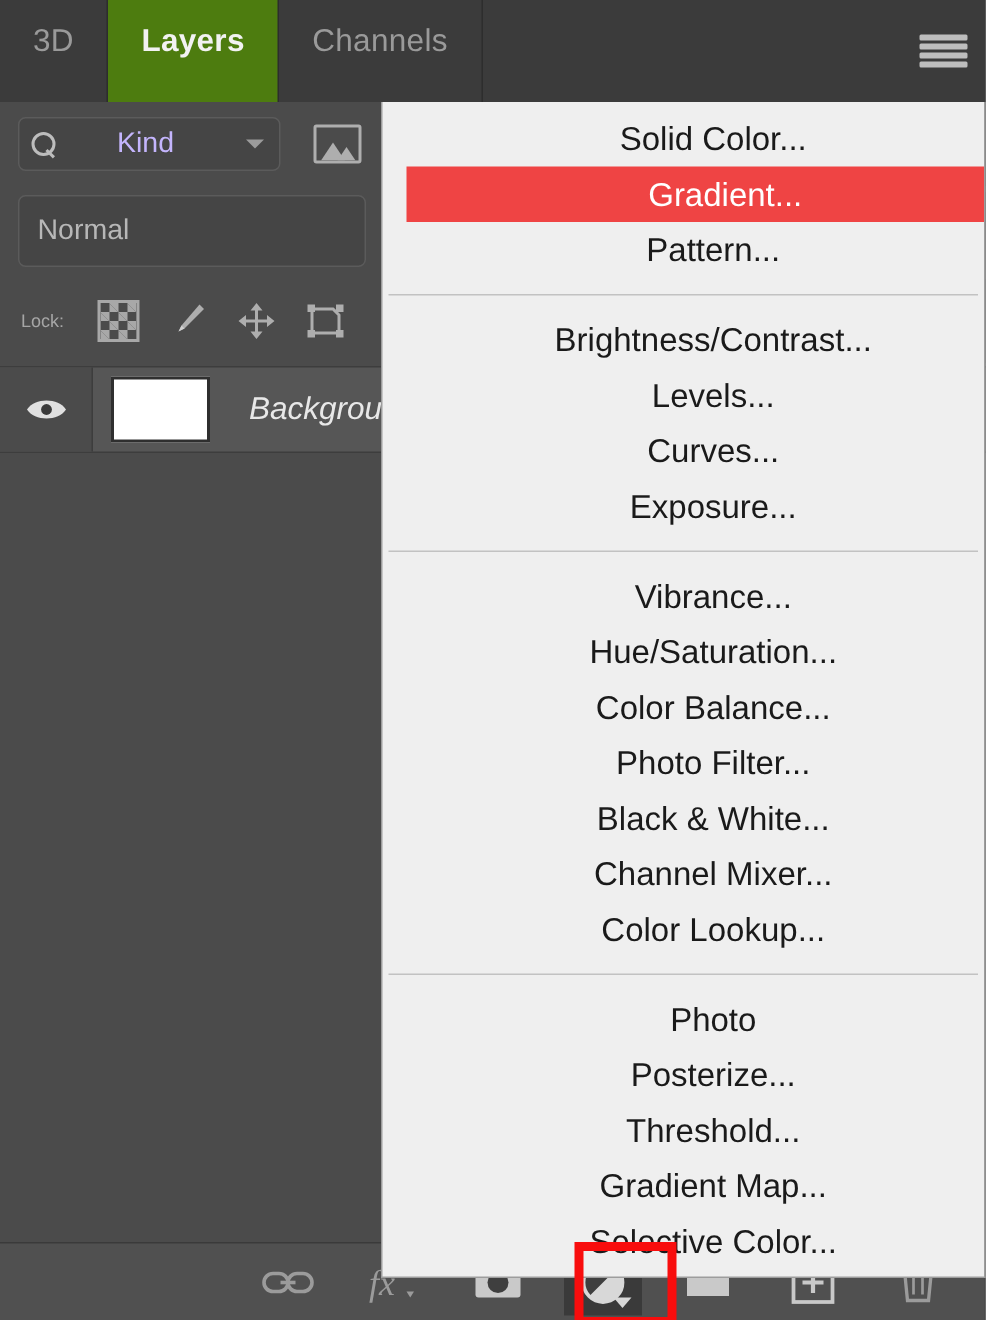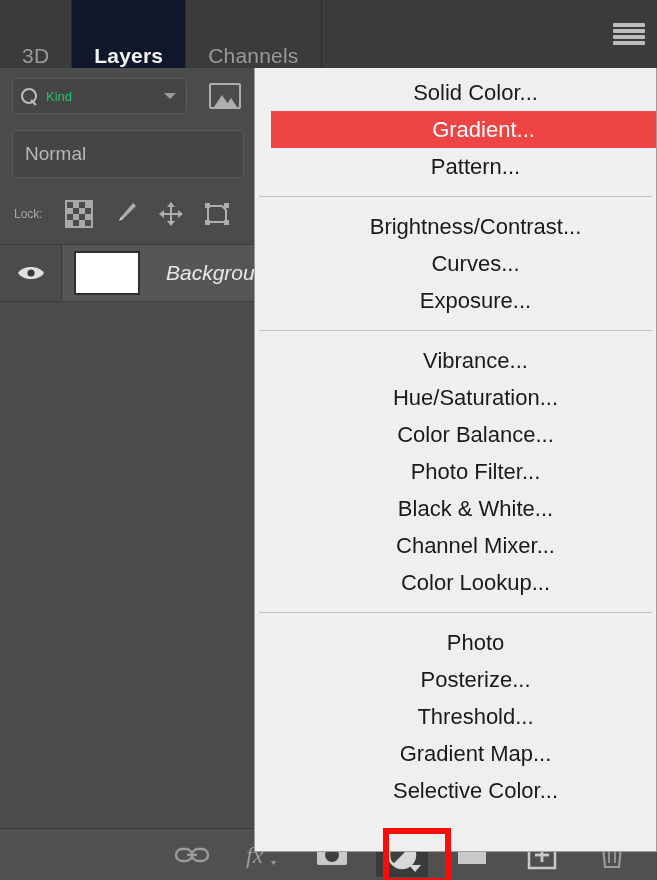--- a/index.html
+++ b/index.html
@@ -13,28 +13,28 @@
   
   .panel { position:absolute; inset:0; background:#4b4b4b; }
 
   
   .tabstrip {
     position:absolute; left:0; top:0; width:657px; height:68px;
     background:#3b3b3b;
     display:flex; align-items:stretch;
   }
   .tab {
-    display:flex; align-items:flex-end; justify-content:center;
-    padding:0 22px;
+    display:flex; align-items:flex-start; justify-content:center;
+    padding:16px 22px;
     font-size:21px; color:#9a9a9a; letter-spacing:.2px;
     border-right:1px solid #2d2d2d;
     height:68px;
     cursor:default;
   }
-  .tab.active { background:#0f172a; color:#f2f2f2; font-weight:bold; }
+  .tab.active { background:#4d7c0f; color:#f2f2f2; font-weight:bold; }
   .tabstrip-filler { flex:1; border-right:none; }
   .hamburger {
     position:absolute; right:12px; top:50%; transform:translateY(-50%);
     width:32px; height:26px;
     display:flex; flex-direction:column; justify-content:space-between;
     padding:2px 0;
     cursor:pointer;
   }
   .hamburger i { display:block; height:4px; background:#bdbdbd; border-radius:1px; }
 
@@ -43,21 +43,21 @@
     position:absolute; left:0; top:68px; width:657px; height:56px;
     background:#4b4b4b;
     display:flex; align-items:center; padding:0 12px;
   }
   .filterbox {
     width:175px; height:36px;
     background:#454545; border:1px solid #5b5b5b; border-radius:5px;
     display:flex; align-items:center; padding:0 8px; gap:8px;
     cursor:pointer;
   }
-  .filterbox .label { flex:1; font-size:13px; color:#22c55e; }
+  .filterbox .label { flex:1; font-size:19px; color:#c4b5fd;margin-left:32px; }
   .icon-search { width:17px; height:17px; position:relative; flex:0 0 auto; }
   .icon-search::before {
     content:""; position:absolute; left:0; top:0; width:12px; height:12px;
     border:2px solid #bdbdbd; border-radius:50%;
   }
   .icon-search::after {
     content:""; position:absolute; left:10px; top:11px; width:7px; height:2px;
     background:#bdbdbd; transform:rotate(45deg); transform-origin:left center;
   }
   .chev-down {
@@ -257,20 +257,21 @@
 
   <div class="menu">
 
     <div class="menu-item">Solid Color...</div>
     <div class="menu-item selected">Gradient...</div>
     <div class="menu-item">Pattern...</div>
 
     <div class="menu-sep"></div>
 
     <div class="menu-item">Brightness/Contrast...</div>
+    <div class="menu-item">Levels...</div>
     <div class="menu-item">Curves...</div>
     <div class="menu-item">Exposure...</div>
 
     <div class="menu-sep"></div>
 
     <div class="menu-item">Vibrance...</div>
     <div class="menu-item">Hue/Saturation...</div>
     <div class="menu-item">Color Balance...</div>
     <div class="menu-item">Photo Filter...</div>
     <div class="menu-item">Black &amp; White...</div>

